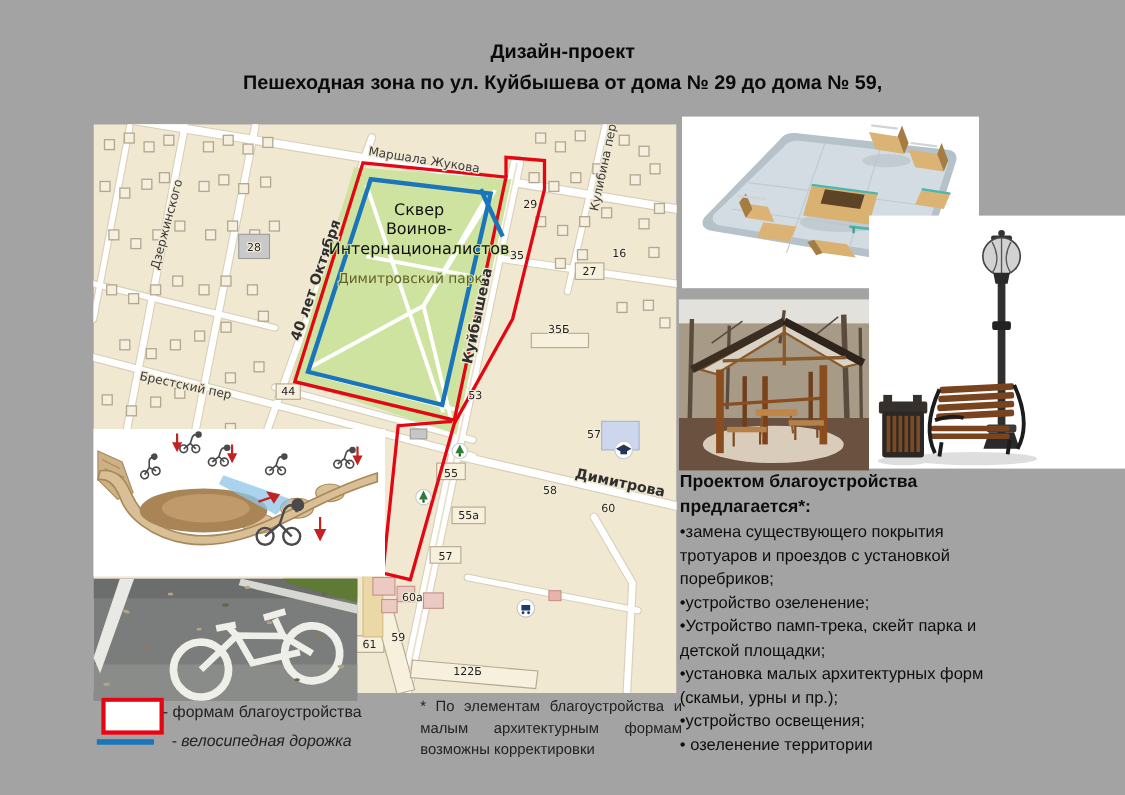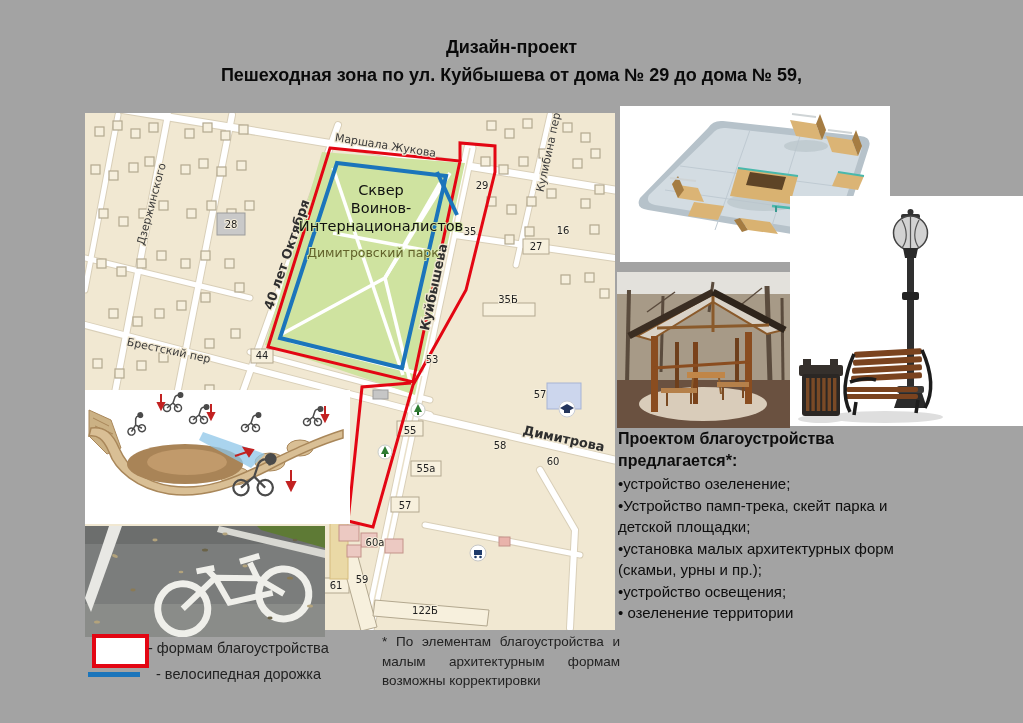--- a/index.html
+++ b/index.html
@@ -13,21 +13,21 @@
   svg text{font-family:"DejaVu Sans","Liberation Sans",sans-serif;}
   .st{font-size:11px;fill:#3a3a3a;paint-order:stroke;stroke:#f1e8d2;stroke-width:2.5px;}
   .stb{font-size:13px;font-weight:bold;fill:#2f2f2f;paint-order:stroke;stroke:#f1e8d2;stroke-width:2.5px;}
   .hn{font-size:10px;fill:#1f1f1f;paint-order:stroke;stroke:#f6efdc;stroke-width:2px;text-anchor:middle;}
   .parkT{font-size:14.5px;fill:#101010;text-anchor:middle;paint-order:stroke;stroke:#cfe3a0;stroke-width:2px;}
   .parkN{font-size:12.5px;fill:#62622b;text-anchor:middle;paint-order:stroke;stroke:#cfe3a0;stroke-width:2px;}
   
   .leg-box{left:92px;top:634px;width:49px;height:26px;border:4px solid #e30613;background:#fff;}
   .leg-line{left:88px;top:672px;width:52px;height:5px;background:#1b75bb;}
   .leg-t1{left:148px;top:640px;font-size:14.5px;color:#222;}
-  .leg-t2{left:156px;top:666px;font-size:14.5px;color:#222;}
+  .leg-t2{left:156px;top:666px;font-size:14.5px;color:#222;font-style:italic;}
   
   .footnote{left:382px;top:632px;width:238px;font-size:13.5px;line-height:19.5px;
             text-align:justify;color:#222;}
   
   .proposal{left:618px;top:428px;width:296px;height:267px;overflow:hidden;
             font-size:15px;line-height:21.5px;color:#0d0d0d;}
   .proposal .head{font-weight:bold;font-size:16px;line-height:22px;margin:0 0 1px 0;}
   .proposal .item{margin:0;}
   .white{background:#fff;}
 </style>
@@ -486,20 +486,21 @@
 
   <div class="abs leg-box"></div>
   <div class="abs leg-t1">- формам благоустройства</div>
   <div class="abs leg-line"></div>
   <div class="abs leg-t2">- велосипедная дорожка</div>
 
   <div class="abs footnote">* По элементам благоустройства и малым архитектурным формам возможны корректировки</div>
 
   <div class="abs proposal">
     <p class="head">Проектом благоустройства предлагается*:</p>
+    <p class="item">•замена существующего покрытия тротуаров и проездов с установкой поребриков;</p>
     <p class="item">•устройство озеленение;</p>
     <p class="item">•Устройство памп-трека, скейт парка и детской площадки;</p>
     <p class="item">•установка малых архитектурных форм (скамьи, урны и пр.);</p>
     <p class="item">•устройство освещения;</p>
     <p class="item">• озеленение территории</p>
   </div>
 
 </div>
 
 </body></html>

